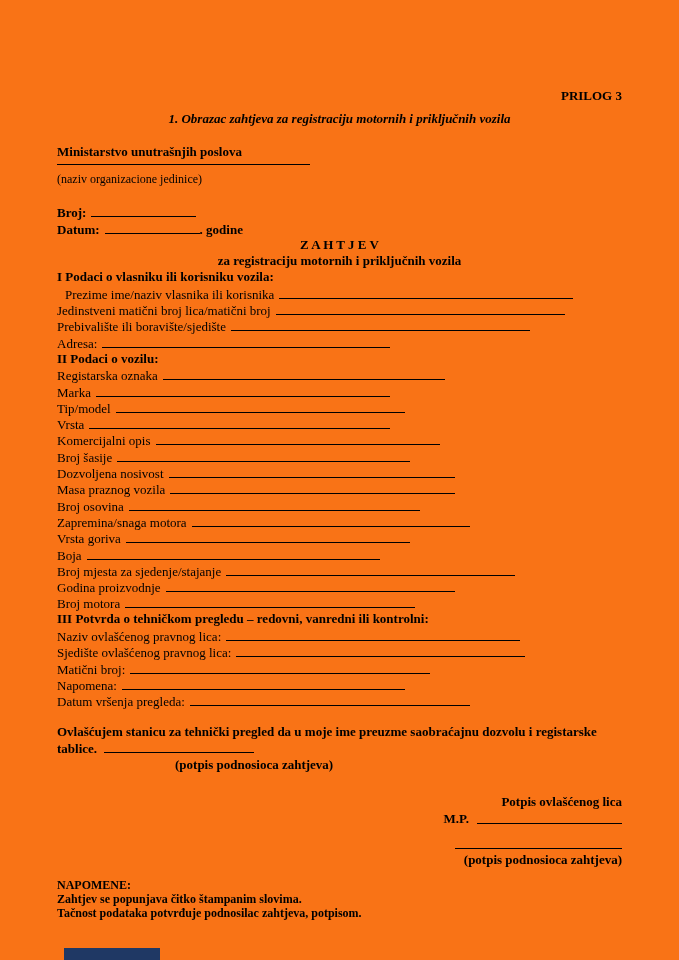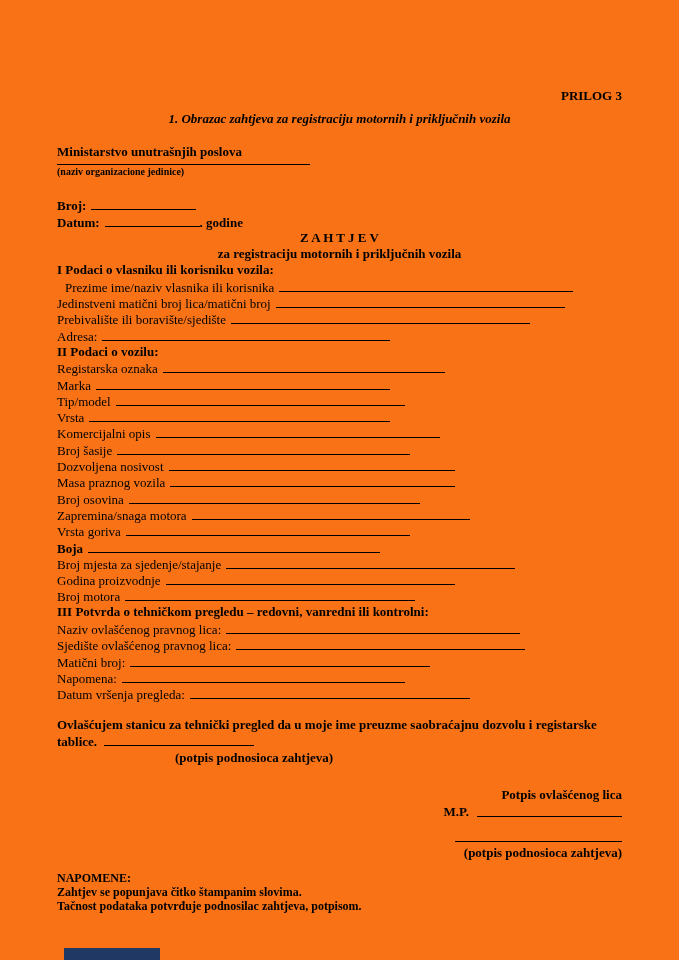--- a/index.html
+++ b/index.html
@@ -16,21 +16,21 @@
   }
   .b { font-weight:bold; }
   .bi { font-weight:bold; font-style:italic; }
   .right { text-align:right; }
   .center { text-align:center; }
   .row { display:flex; align-items:flex-end; height:16.3px; }
   .row .lbl { white-space:nowrap; line-height:15px; }
   .fill { border-bottom:1px solid #000; height:1px; margin:0 0 3px 5px; }
   .grow { flex:1; }
   .hline { border-bottom:1px solid #000; height:2px; margin-top:3px; }
-  .caption-small { font-size:10px; font-weight:bold; line-height:10px; margin-top:2px; }
+  .caption-small { font-size:12px; font-weight:normal; line-height:10px; margin-top:9px; }
   .heading { height:16.3px; line-height:16.3px; font-weight:bold; white-space:nowrap; }
   .auth { font-weight:bold; line-height:16.3px; margin-top:15px; width:565px; }
   .ifill { display:inline-block; border-bottom:1px solid #000; height:11px; width:150px; margin-left:4px; }
   .auth-caption { font-weight:bold; margin-left:118px; line-height:15px; margin-top:0px; }
   .sig-block { margin-top:22px; }
   .sig-row { display:flex; align-items:flex-end; justify-content:flex-end; height:17px; }
   .sig-row .fill { margin-left:8px; }
   .notes { margin-top:10px; font-size:12px; font-weight:bold; line-height:14px; }
   .footer-bar { position:absolute; left:64px; bottom:0; width:96px; height:12px; background:#1f3864; }
 </style>
@@ -115,21 +115,21 @@
     <span class="fill grow"></span>
   </div>
   <div class="row" style="width:413px;">
     <span class="lbl">Zapremina/snaga motora</span>
     <span class="fill grow"></span>
   </div>
   <div class="row" style="width:353px;">
     <span class="lbl">Vrsta goriva</span>
     <span class="fill grow"></span>
   </div>
-  <div class="row" style="width:323px;font-weight:bold;">
+  <div class="row" style="width:323px;">
     <span class="lbl">Boja</span>
     <span class="fill grow"></span>
   </div>
   <div class="row" style="width:458px;">
     <span class="lbl">Broj mjesta za sjedenje/stajanje</span>
     <span class="fill grow"></span>
   </div>
   <div class="row" style="width:398px;">
     <span class="lbl">Godina proizvodnje</span>
     <span class="fill grow"></span>

